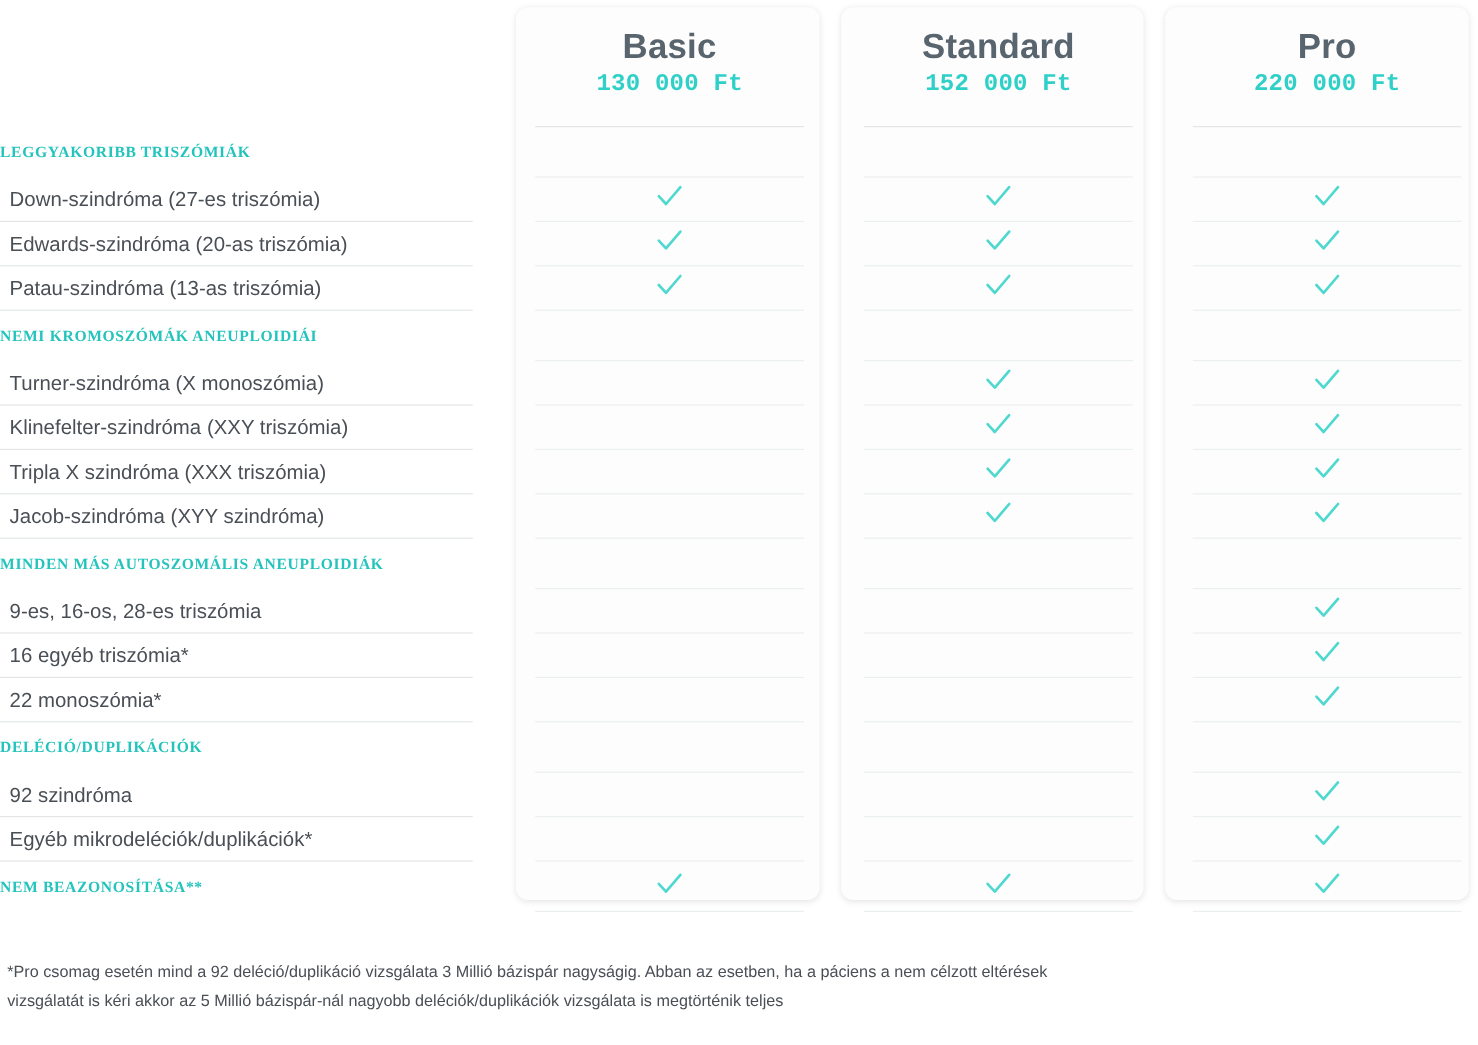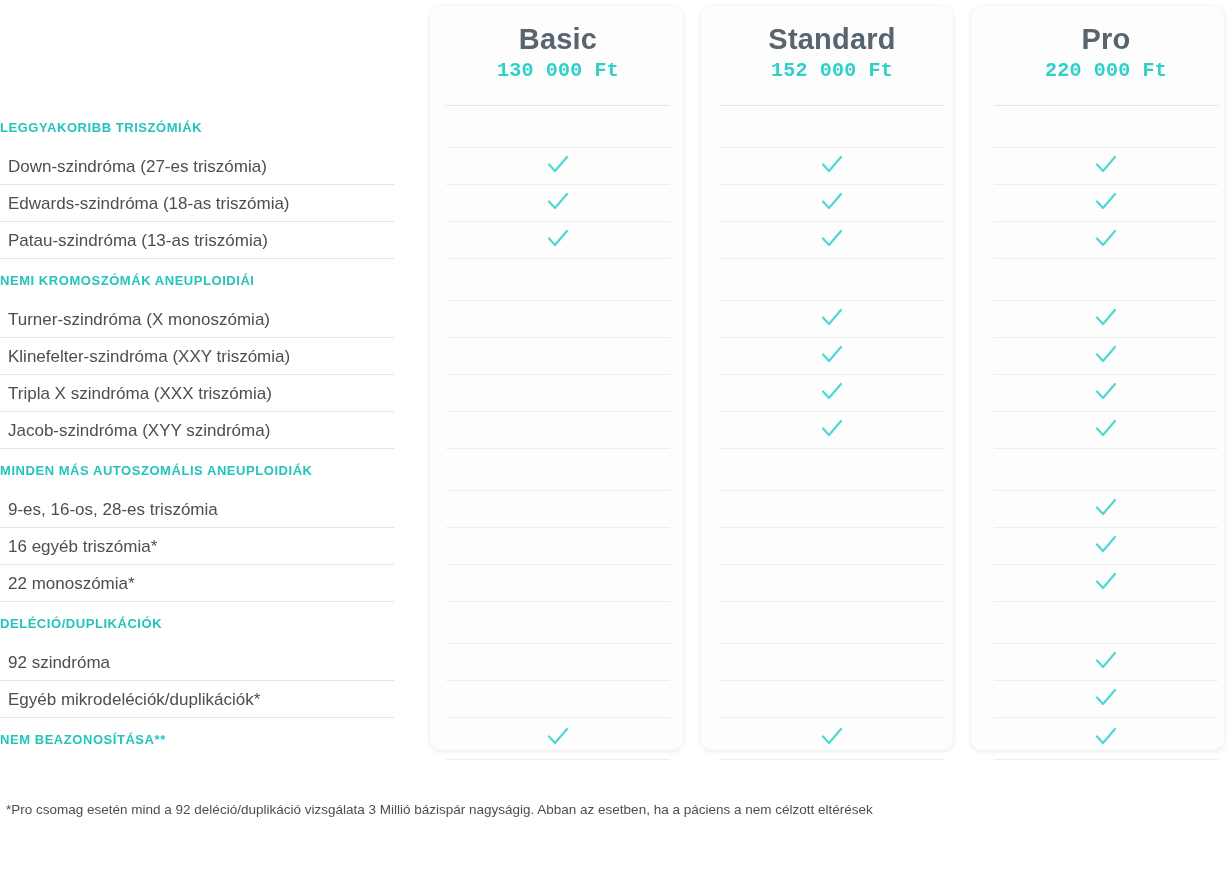--- a/index.html
+++ b/index.html
@@ -83,20 +83,21 @@
     position: absolute;
     left: 16px;
     right: 16px;
     bottom: 0;
     height: 1px;
     background: #e4e7e9;
   }
 
   .section-row td {
     height: 42px;
+    font-family: Liberation Serif, serif;
   }
   .section-label {
     font-size: 13px;
     font-weight: bold;
     color: #24c4bd;
     letter-spacing: 0.55px;
     padding: 0 0 0 8px;
     text-transform: uppercase;
     white-space: nowrap;
   }
@@ -221,21 +222,21 @@
           <td></td>
           <td class="cell"><span class="check"><svg width="26" height="26" viewBox="0 0 26 26">
                 <path d="M4 12.5 L10 19 L22 5" fill="none" stroke="#4fd8cf" stroke-width="2.2" stroke-linecap="round" stroke-linejoin="round"></path>
               </svg></span><span class="rule"></span></td>
           <td></td>
           <td class="cell"><span class="check"><svg width="26" height="26" viewBox="0 0 26 26">
                 <path d="M4 12.5 L10 19 L22 5" fill="none" stroke="#4fd8cf" stroke-width="2.2" stroke-linecap="round" stroke-linejoin="round"></path>
               </svg></span><span class="rule"></span></td>
         </tr>
         <tr class="item-row">
-          <td class="lab"><span class="item-label">Edwards-szindróma (18-as triszómia)</span><span class="rule"></span></td>
+          <td class="lab"><span class="item-label">Edwards-szindróma (20-as triszómia)</span><span class="rule"></span></td>
           <td class="cell"><span class="check"><svg width="26" height="26" viewBox="0 0 26 26">
                 <path d="M4 12.5 L10 19 L22 5" fill="none" stroke="#4fd8cf" stroke-width="2.2" stroke-linecap="round" stroke-linejoin="round"></path>
               </svg></span><span class="rule"></span></td>
           <td></td>
           <td class="cell"><span class="check"><svg width="26" height="26" viewBox="0 0 26 26">
                 <path d="M4 12.5 L10 19 L22 5" fill="none" stroke="#4fd8cf" stroke-width="2.2" stroke-linecap="round" stroke-linejoin="round"></path>
               </svg></span><span class="rule"></span></td>
           <td></td>
           <td class="cell"><span class="check"><svg width="26" height="26" viewBox="0 0 26 26">
                 <path d="M4 12.5 L10 19 L22 5" fill="none" stroke="#4fd8cf" stroke-width="2.2" stroke-linecap="round" stroke-linejoin="round"></path>
@@ -435,15 +436,16 @@
           <td></td>
           <td class="cell"><span class="check"><svg width="26" height="26" viewBox="0 0 26 26">
                 <path d="M4 12.5 L10 19 L22 5" fill="none" stroke="#4fd8cf" stroke-width="2.2" stroke-linecap="round" stroke-linejoin="round"></path>
               </svg></span><span class="rule"></span></td>
         </tr>
       </tbody>
   </table>
 
   <div class="footnote">
     <div>*Pro csomag esetén mind a 92 deléció/duplikáció vizsgálata 3 Millió bázispár nagyságig. Abban az esetben, ha a páciens a nem célzott eltérések</div>
+    <div>vizsgálatát is kéri akkor az 5 Millió bázispár-nál nagyobb deléciók/duplikációk vizsgálata is megtörténik teljes</div>
   </div>
 
 </div>
 
 </body></html>

